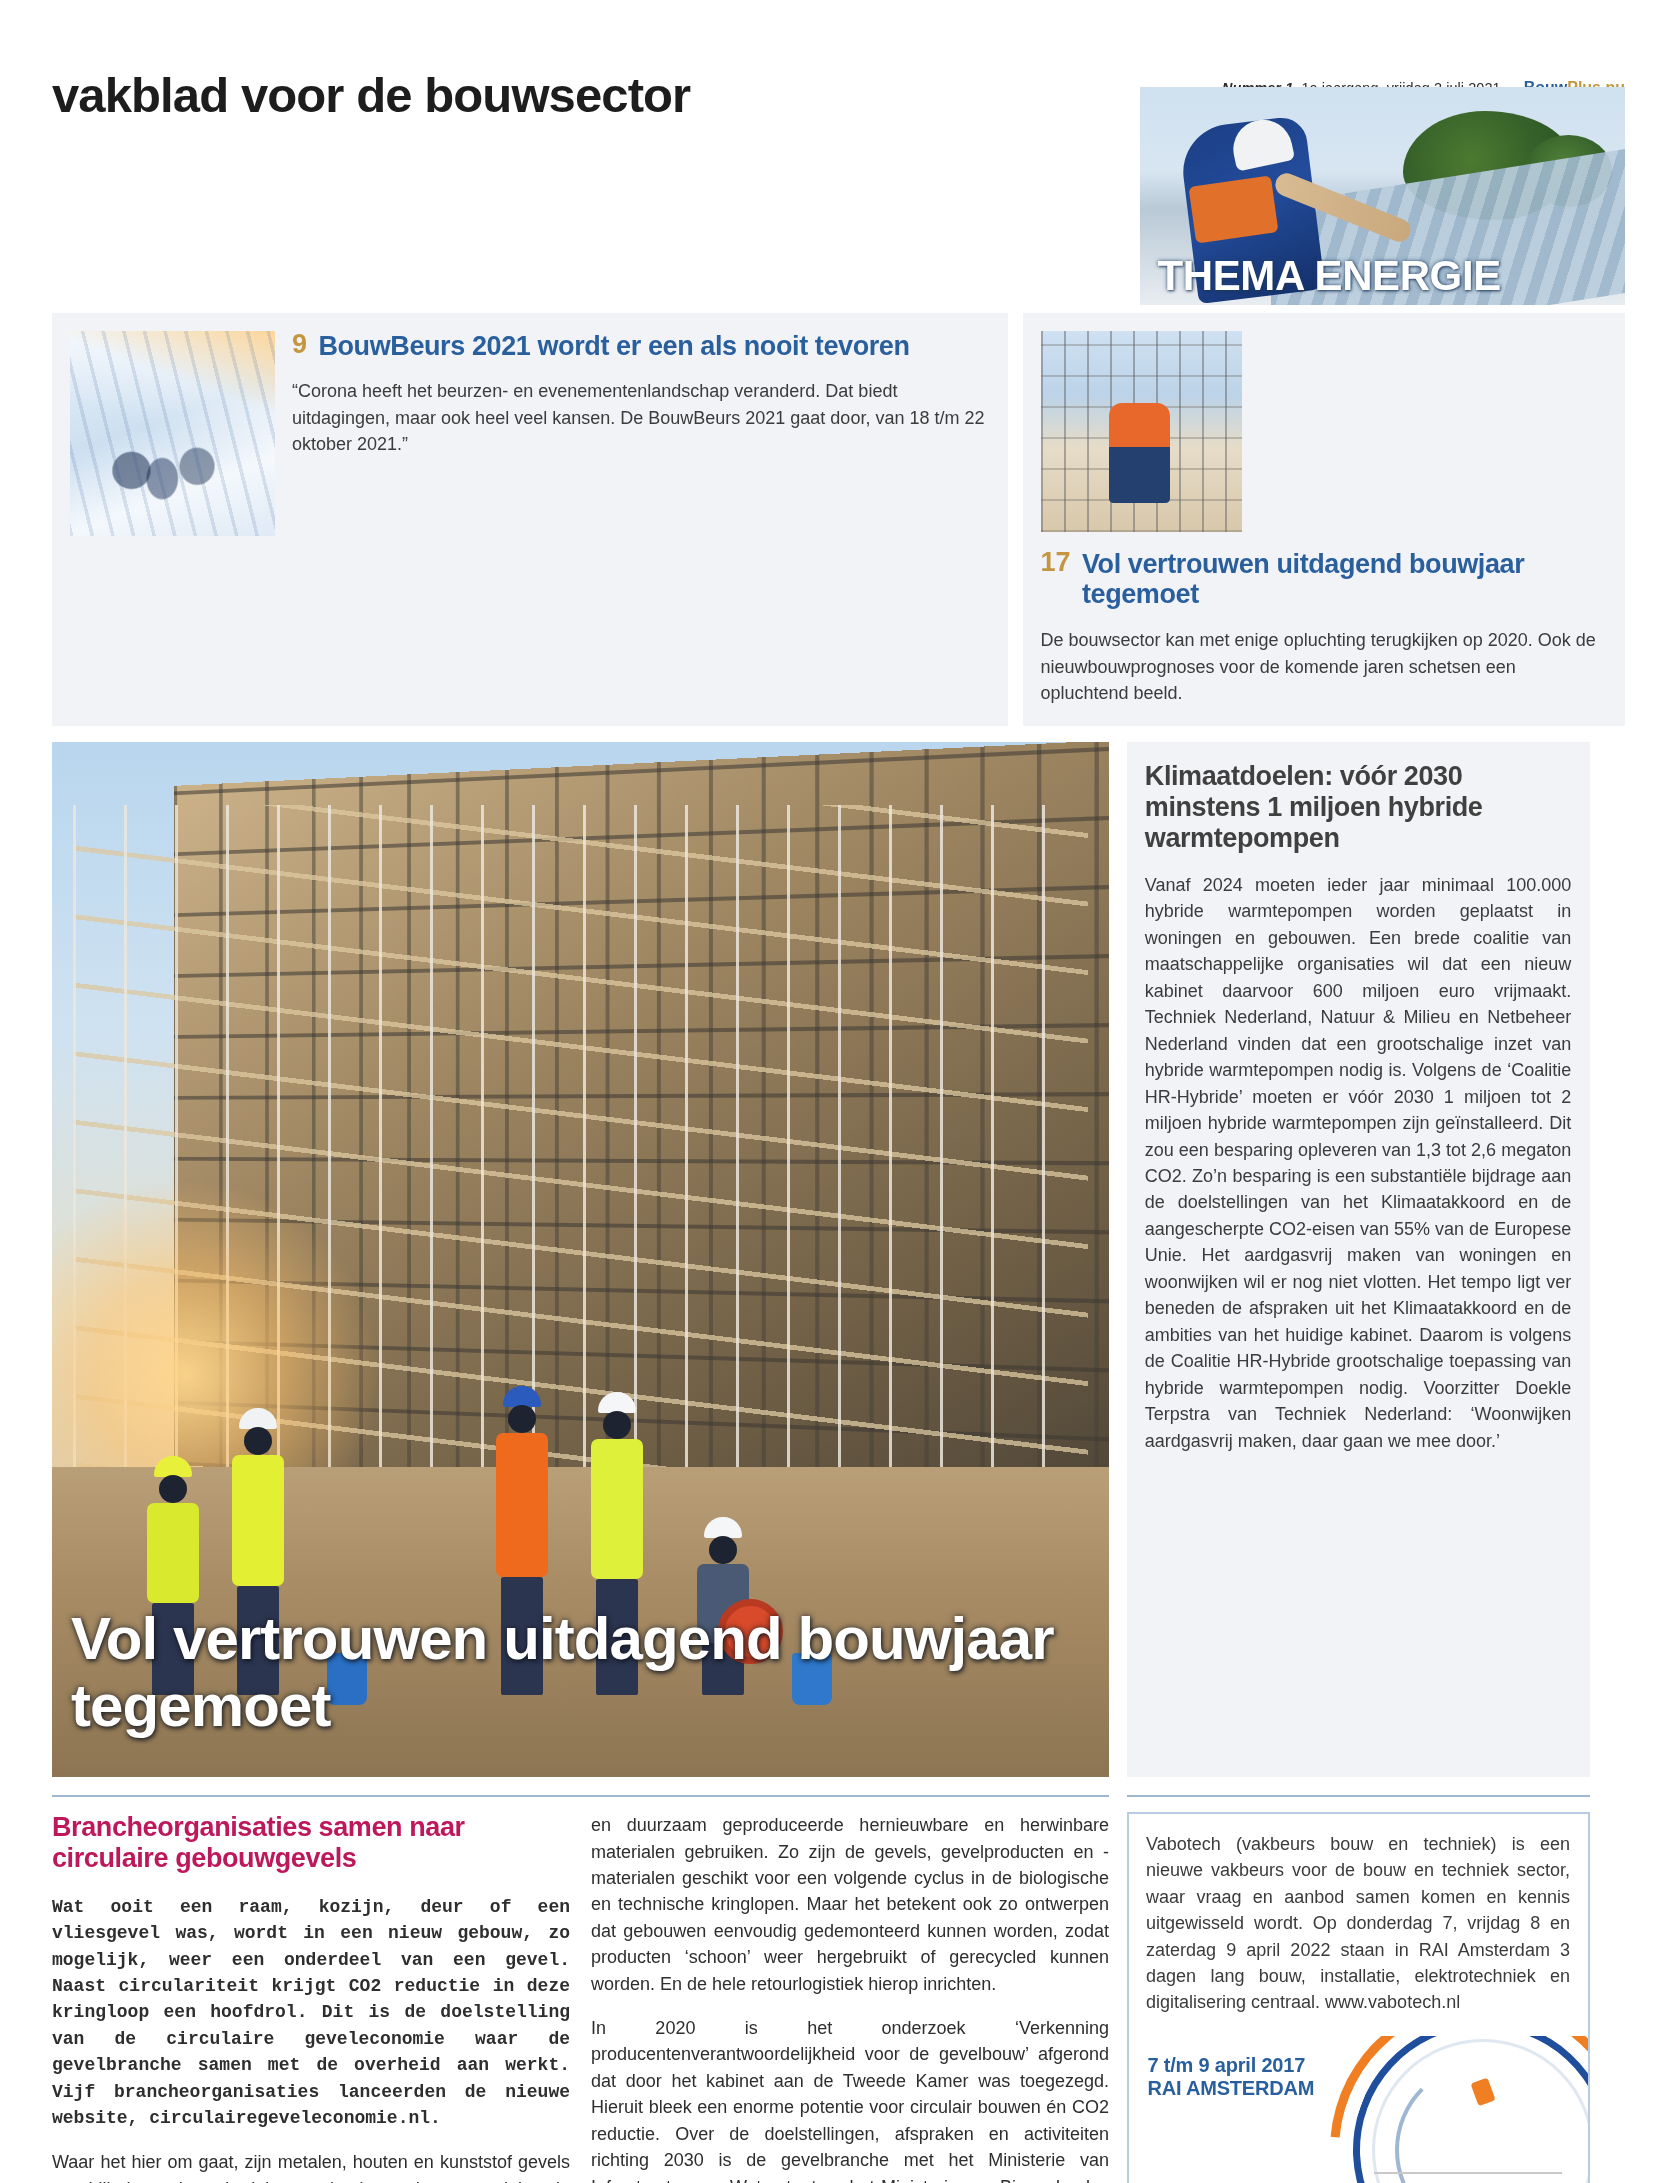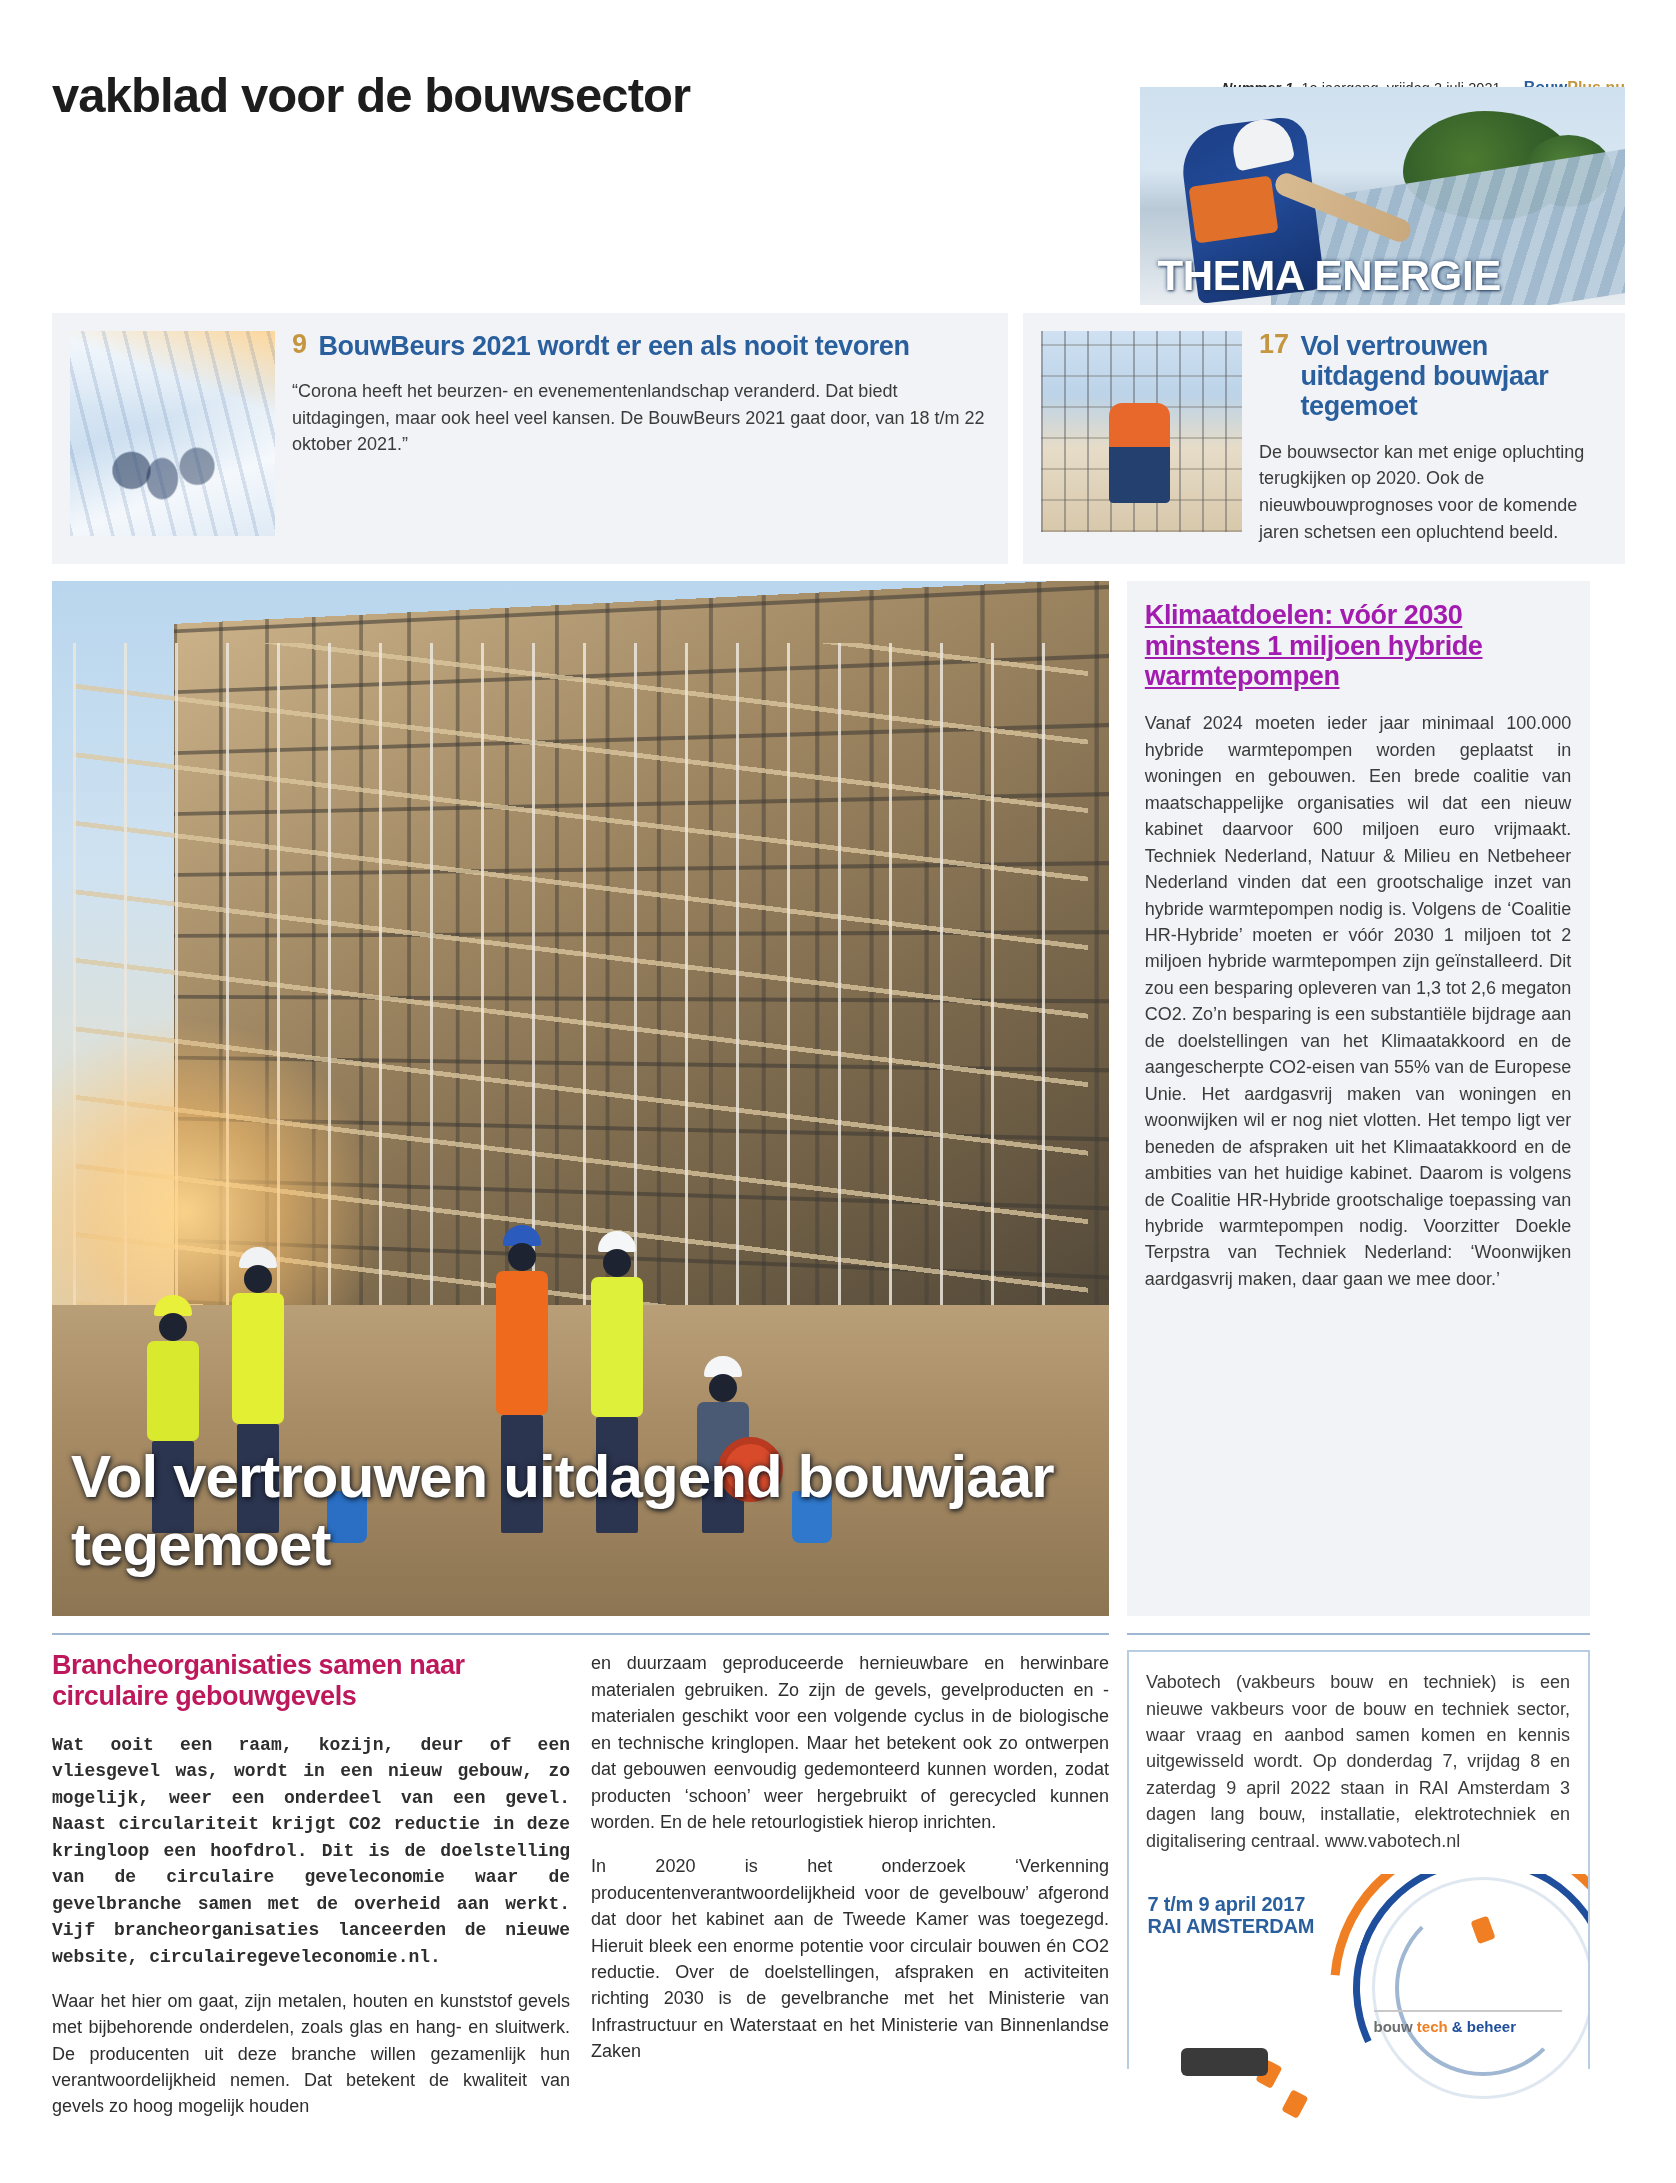--- a/index.html
+++ b/index.html
@@ -91,21 +91,21 @@
     text-shadow: 0 0 4.4px rgba(40,70,110,.85), 0.9px 1.3px 2.6px rgba(20,40,70,.75);
     white-space: nowrap;
   }
 
   
   .teasers { display: flex; gap: 15px; margin-top: 7px; }
   .teaser {
     background: #f2f3f7; flex: 1; display: flex; gap: 17.5px;
     padding: 17.5px 18.3px 19px 17.5px;
   }
-  .teaser.two { max-width: 602px; }
+  .teaser.two { max-width: 602px; flex-direction: column; }
   .teaser-thumb { width: 205px; height: 205px; flex: none; overflow: hidden; position: relative; }
   .teaser.two .teaser-thumb { width: 201px; height: 201px; }
   .thumb-fair {
     width: 100%; height: 100%;
     background:
       linear-gradient(200deg, rgba(255,214,150,.95) 0%, rgba(255,255,255,.4) 30%, transparent 52%),
       linear-gradient(160deg, #eaf2fa 0%, #cddff0 44%, #f4f8fc 72%, #dfeaf5 100%);
     position: relative;
   }
   .thumb-fair::after {
@@ -194,22 +194,22 @@
   .hero-title {
     position: absolute; left: 19px; bottom: 38px; right: 52px;
     font-size: 60px; font-weight: 700; line-height: 1.12; color: #ffffff;
     letter-spacing: -0.9px;
     text-shadow: 0 0 6.1px rgba(20,25,35,.75), 1.3px 1.7px 4.4px rgba(10,15,25,.7);
   }
 
   
   .side-article { background: #f2f3f7; padding: 19px 18.3px 23px; height: 1035px; }
   .side-title {
-    font-size: 27px; font-weight: 700; color: #a21caf; line-height: 1.14;
-    letter-spacing: -0.4px; margin-bottom: 18.3px; text-decoration: underline;
+    font-size: 27px; font-weight: 700; color: #404040; line-height: 1.14;
+    letter-spacing: -0.4px; margin-bottom: 18.3px;
   }
   .side-text { font-size: 18px; line-height: 1.47; color: #3b3b3b; text-align: justify; }
 
   
   .bottom { display: flex; gap: 17.5px; margin-top: 17.5px; }
   .bottom-left { width: 1057px; }
   .bottom-right { width: 463px; }
   .rule { height: 2.2px; background: #9fb7d2; margin-bottom: 15px; }
   .cols { display: flex; gap: 21px; }
   .col { width: 518px; }

